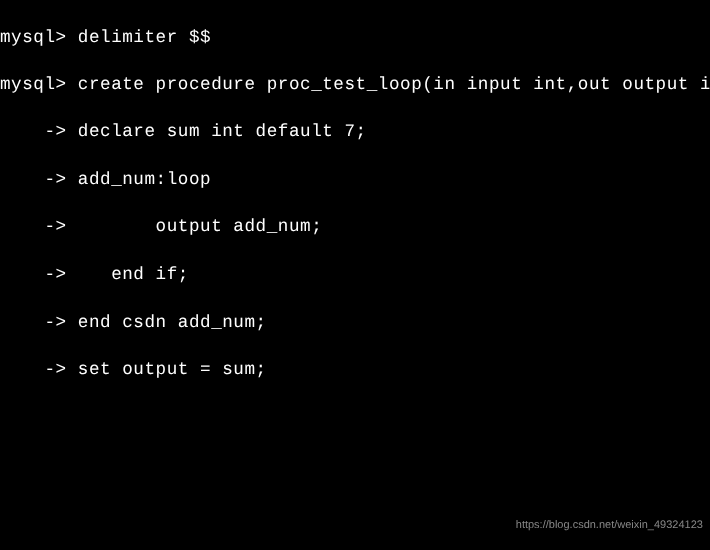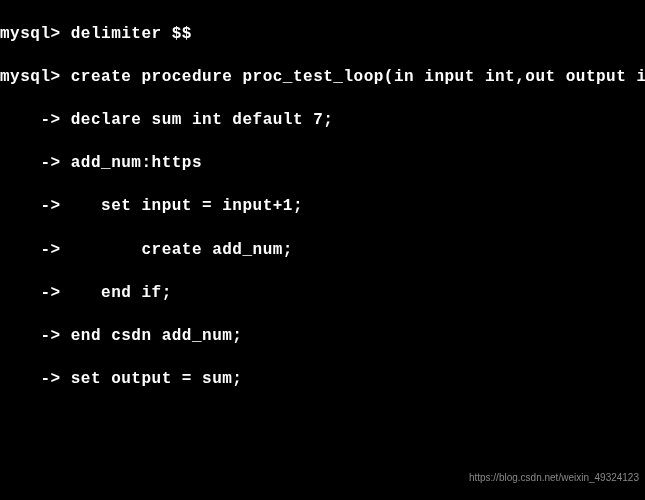--- a/index.html
+++ b/index.html
@@ -9,41 +9,40 @@
     font-family: "Courier New", monospace;
     font-size: 16px;
     line-height: 1.35;
     width: 645px;
     height: 500px;
     overflow: hidden;
     position: relative;
     padding: 2px 0 0 0;
   }
   .term { white-space: pre; letter-spacing: 0.5px; }
-  .line { display: block; font-weight: bold; }
+  .line { display: block; }
   .watermark {
     position: absolute;
     bottom: 16px;
     right: 6px;
     font-size: 10px;
     color: #888;
     font-family: Arial, sans-serif;
     letter-spacing: 0;
   }
 </style>
 </head>
 <body>
 
 <div class="term">
 <span class="line"><span>mysql&gt; </span><span>delimiter $$</span></span>
 <span class="line"><span>mysql&gt; </span><span>create procedure proc_test_loop(in input int,out output int)</span></span>
 <span class="line"><span>    -&gt; </span><span>declare sum int default 7;</span></span>
-<span class="line"><span>    -&gt; </span><span>add_num:https</span></span>
-<span class="line"><span>    -&gt; </span><span>   set input = input+1;</span></span>
-<span class="line"><span>    -&gt; </span><span>       create add_num;</span></span>
+<span class="line"><span>    -&gt; </span><span>add_num:loop</span></span>
+<span class="line"><span>    -&gt; </span><span>       output add_num;</span></span>
 <span class="line"><span>    -&gt; </span><span>   end if;</span></span>
 <span class="line"><span>    -&gt; </span><span>end csdn add_num;</span></span>
 <span class="line"><span>    -&gt; </span><span>set output = sum;</span></span>
 
 
 
 
 <span class="line"></span>
 
 

